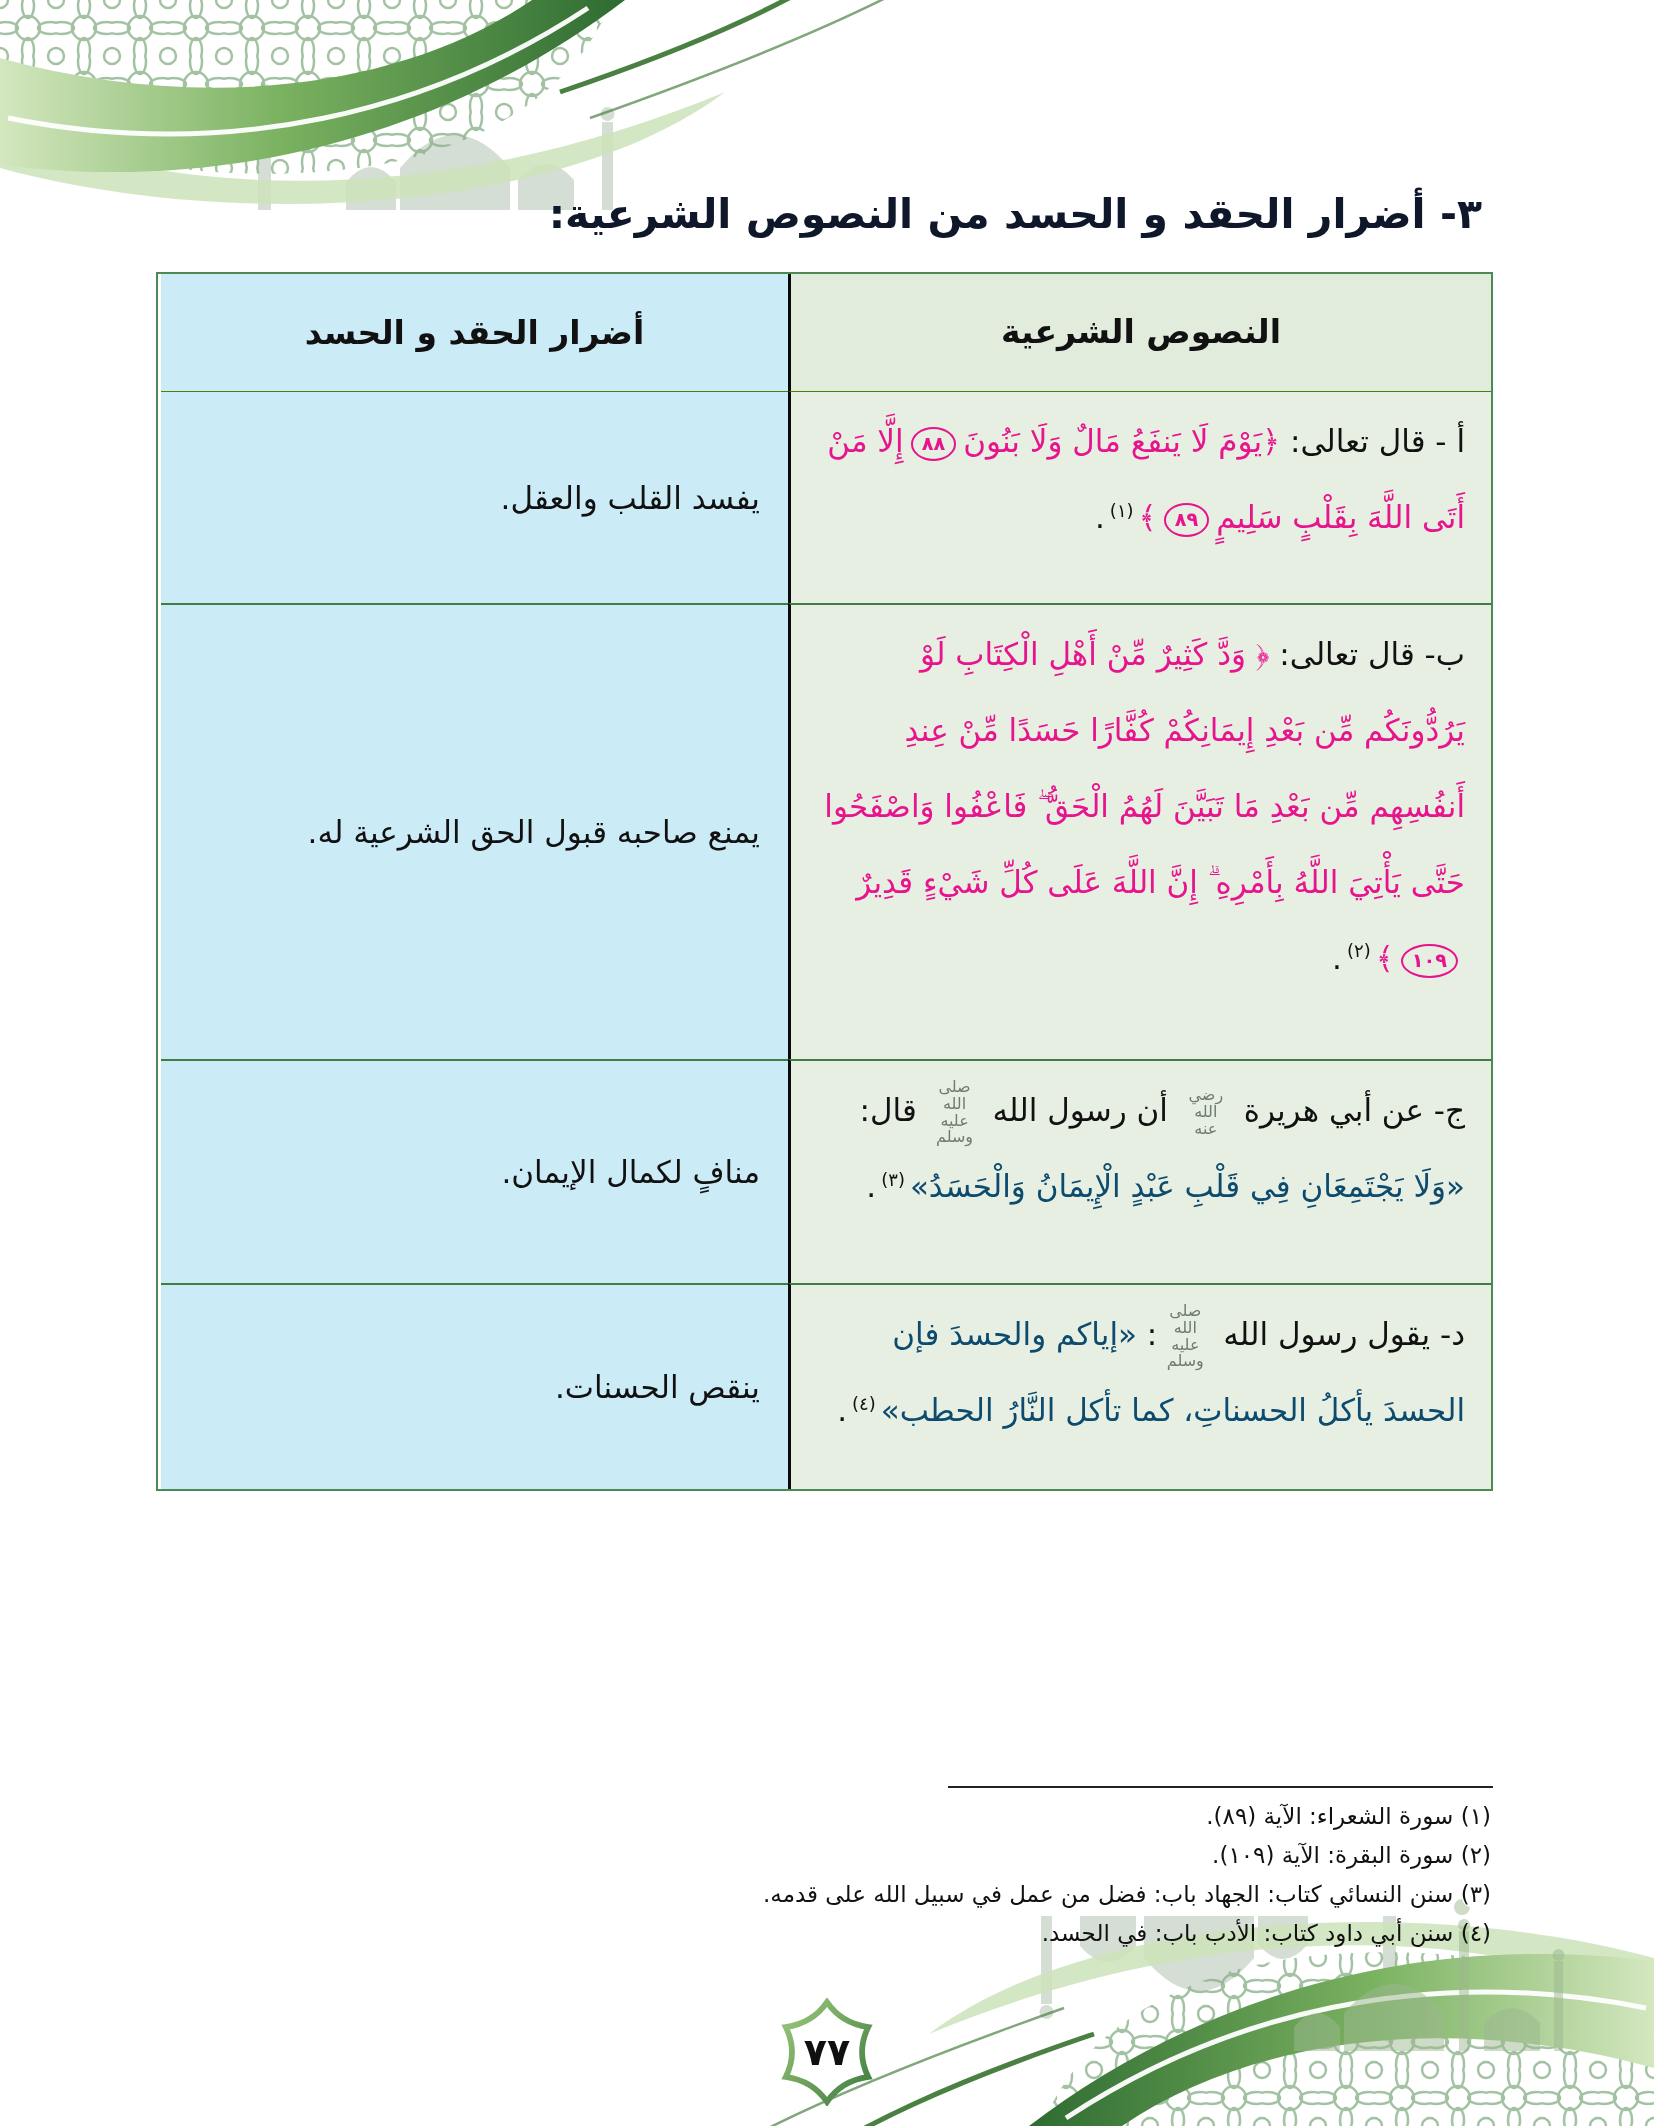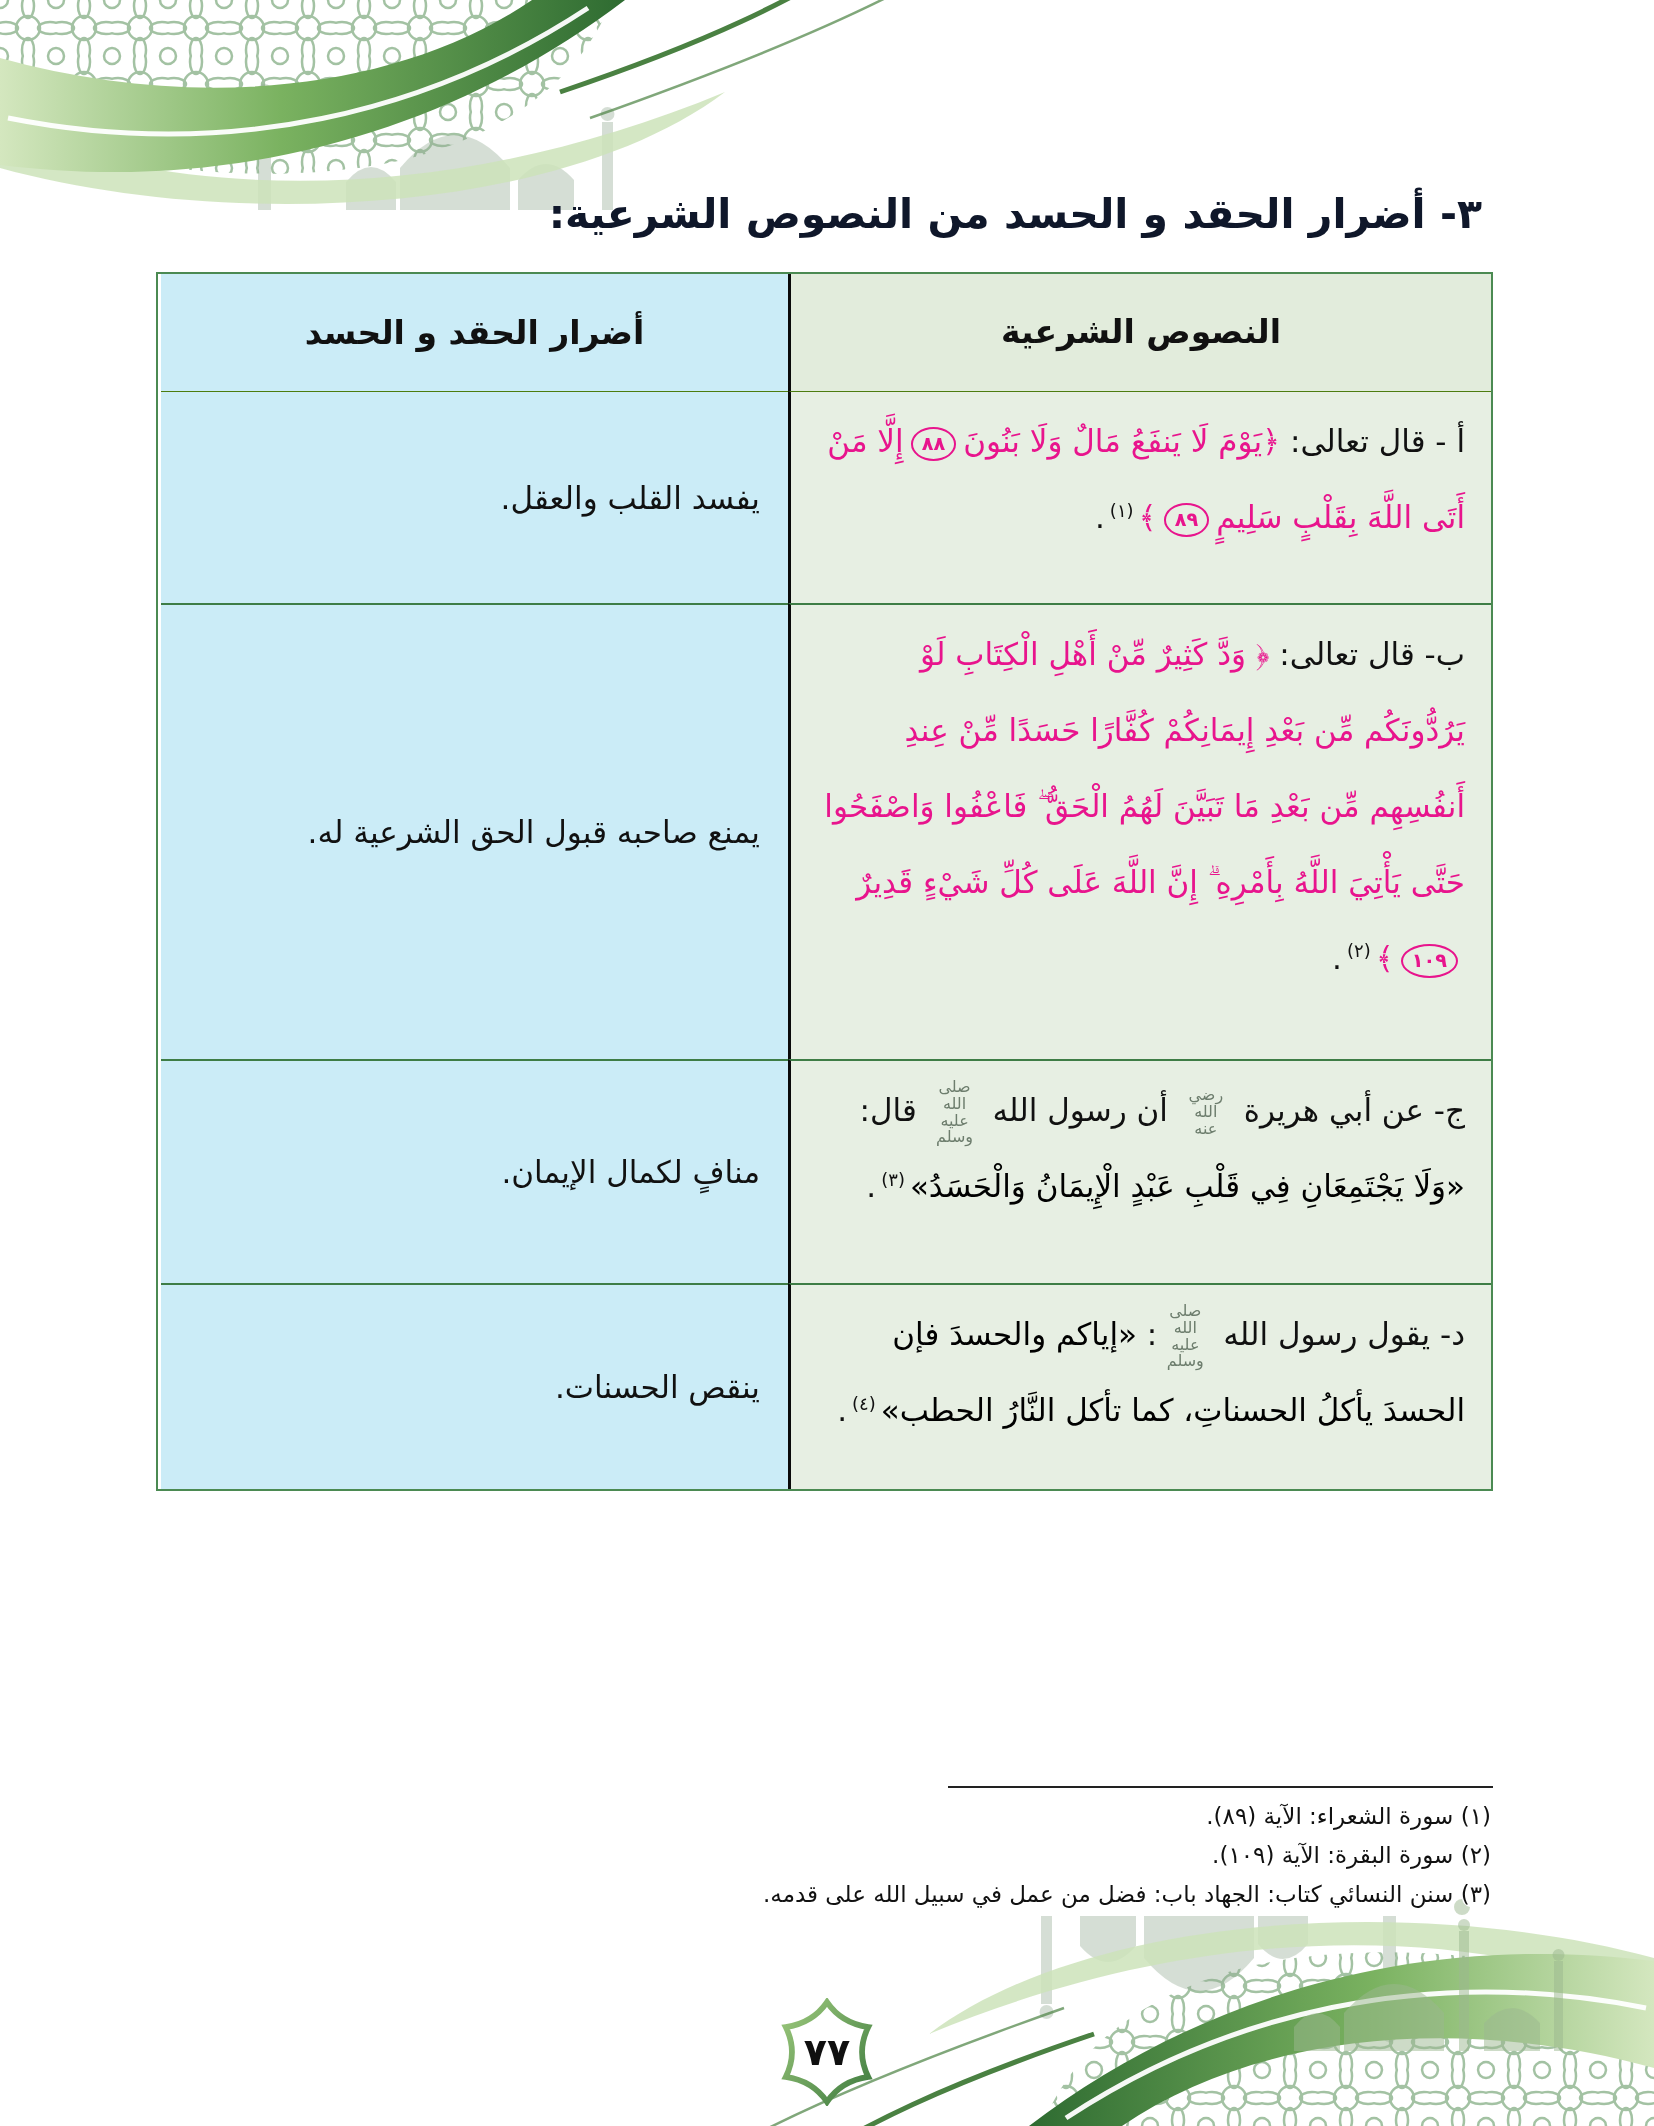--- a/index.html
+++ b/index.html
@@ -39,21 +39,21 @@
     font-weight:bold; font-size:33px; border-bottom:1px solid #4d7c0f;
     padding:0;
   }
   .cell-header.cell-scripture{background:#e2ecdc;}
   .cell-header.cell-damage{background:#cbecf7;}
   .row-line{border-top:2px solid #3e7d46;}
 
   
   .seg-plain{color:#111;}
   .seg-quran{color:#e8148d;}
-  .seg-hadith{color:#000000;}
+  .seg-hadith{color:#0c4a6e;}
   .seg-ayah{
     color:#e8148d; border:2px solid #e8148d; border-radius:50%;
     display:inline-block; font-size:0.62em; line-height:1.25;
     padding:3px 9px; margin:0 7px; vertical-align:2px;font-weight:bold;
   }
   .seg-ref{
     font-size:0.58em; vertical-align:super; color:#111; margin:0 5px;
   }
   .seg-honorific{
     display:inline-block; width:46px; font-size:16px; line-height:1.05;
@@ -165,20 +165,21 @@
     <div class="cell cell-damage row-line">
       <span>ينقص الحسنات.</span>
     </div>
   </div>
 
   <div class="footnote-sep"></div>
   <div class="footnotes">
     <div>(١) سورة الشعراء: الآية (٨٩).</div>
     <div>(٢) سورة البقرة: الآية (١٠٩).</div>
     <div>(٣) سنن النسائي كتاب: الجهاد باب: فضل من عمل في سبيل الله على قدمه.</div>
+    <div>(٤) سنن أبي داود كتاب: الأدب باب: في الحسد.</div>
   </div>
 
   <div class="page-badge">
     <svg width="96" height="108" viewBox="0 0 100 112">
       <path d="M50,4 Q65,26 93,30 Q80,56 93,82 Q65,86 50,108 Q35,86 7,82 Q20,56 7,30 Q35,26 50,4 Z" fill="#ffffff" stroke="url(#gbadge)" stroke-width="6"></path>
     </svg>
     <div class="num">٧٧</div>
   </div>
 
 </div>

